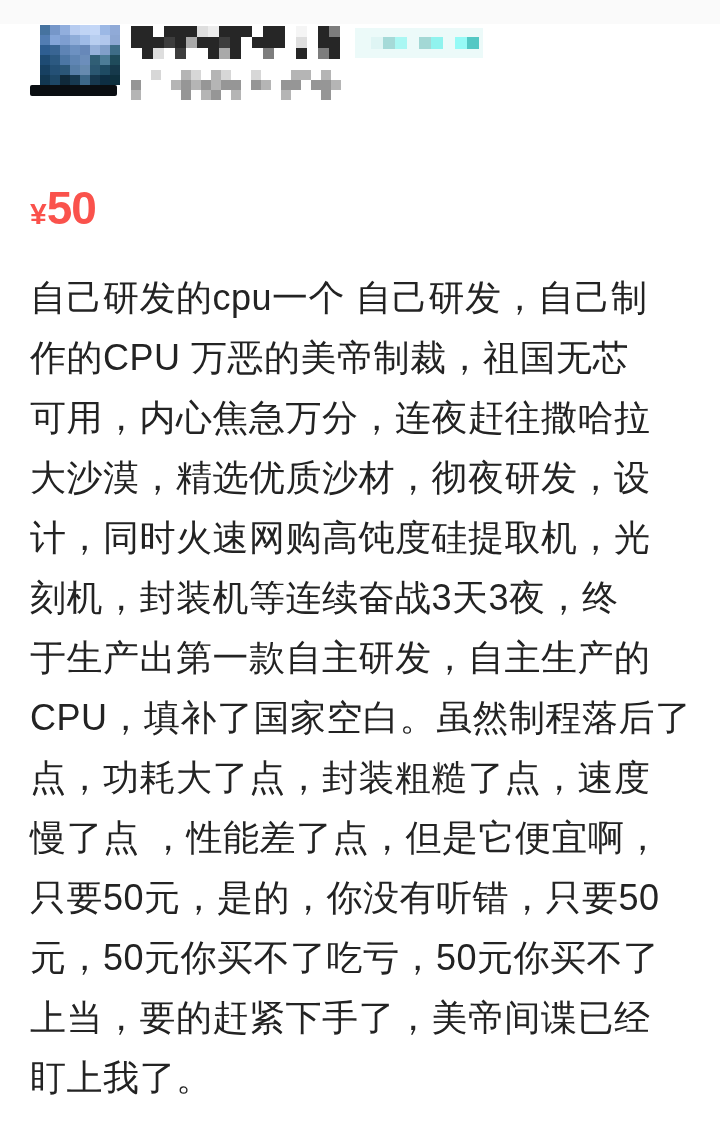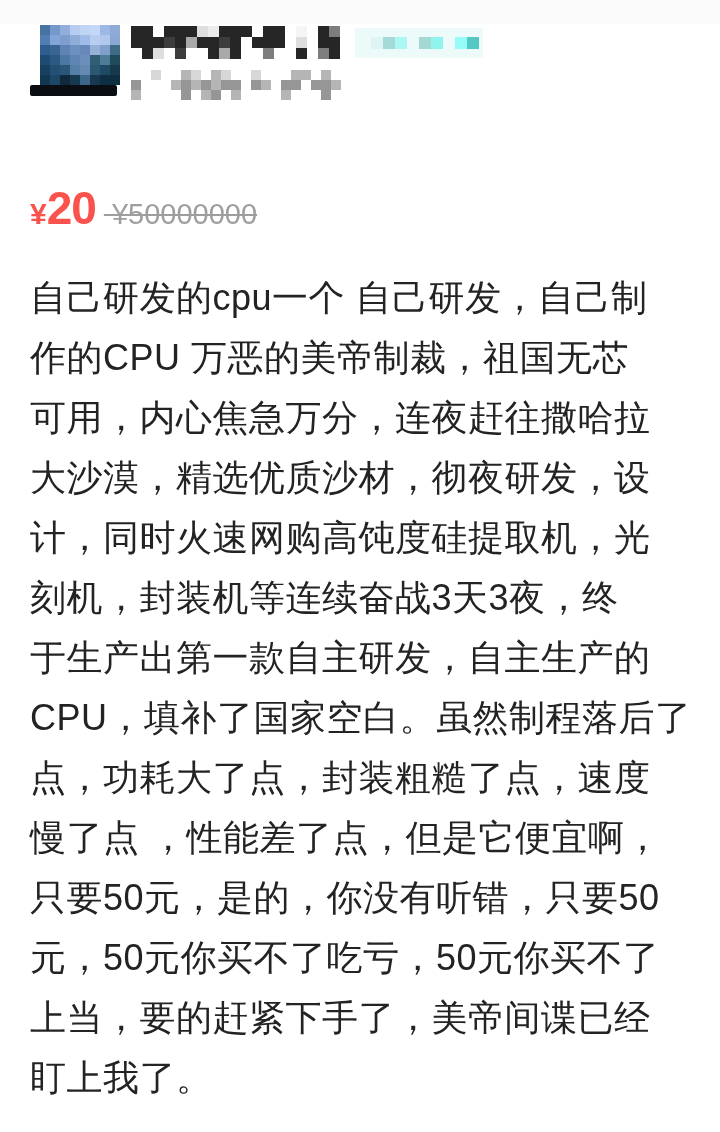--- a/index.html
+++ b/index.html
@@ -254,22 +254,21 @@
       <div style="width: 10px; height: 10px;"></div>
       <div style="width: 10px; height: 10px;"></div>
       <div style="width: 10px; height: 10px; background: rgb(150, 150, 150);"></div>
       <div style="width: 10px; height: 10px;"></div>
       <div style="width: 10px; height: 10px;"></div>
     </div>
 </div>
 
 <div class="price-row">
   <span class="price-currency" style="color: rgb(250, 82, 76);">¥</span>
-  <span class="price-amount" style="color: rgb(250, 82, 76);">20</span>
-  <span class="price-original" style="color: rgb(158, 158, 158);">&nbsp;¥50000000</span>
+  <span class="price-amount" style="color: rgb(250, 82, 76);">50</span>
 </div>
 
 <div class="description" style="color: rgb(35, 35, 35);">自己研发的cpu一个 自己研发，自己制
 作的CPU 万恶的美帝制裁，祖国无芯
 可用，内心焦急万分，连夜赶往撒哈拉
 大沙漠，精选优质沙材，彻夜研发，设
 计，同时火速网购高饨度硅提取机，光
 刻机，封装机等连续奋战3天3夜，终
 于生产出第一款自主研发，自主生产的
 CPU，填补了国家空白。虽然制程落后了

